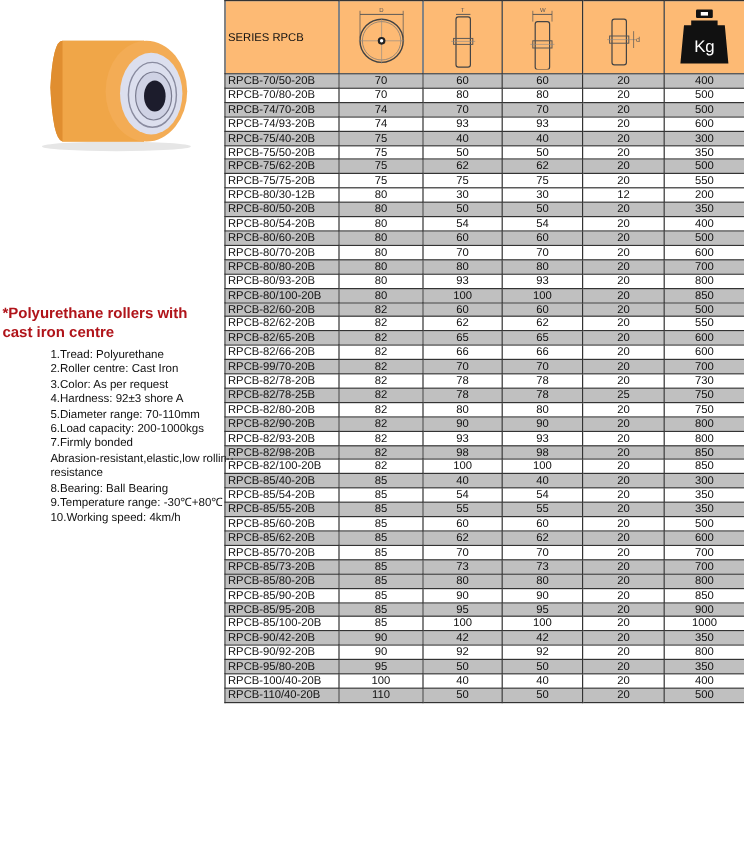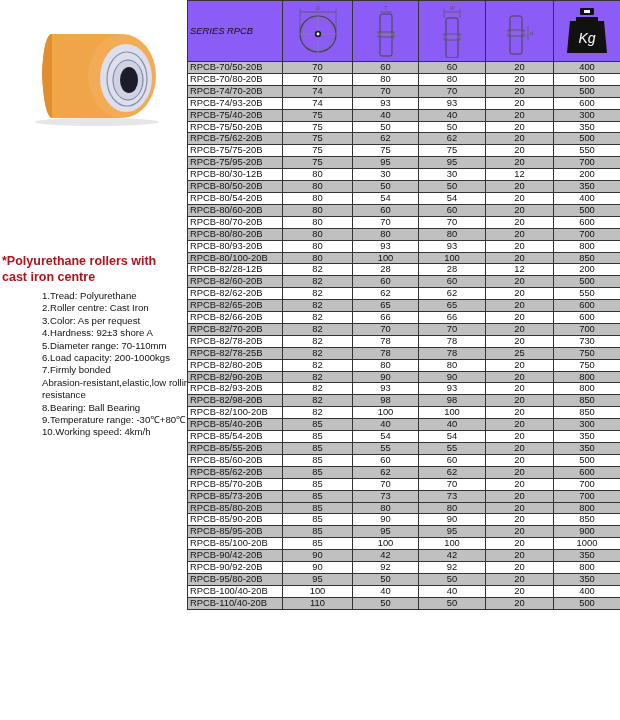--- a/index.html
+++ b/index.html
@@ -6,21 +6,21 @@
     body { width: 620px; height: 720px; position: relative; overflow: hidden; font-family: "Liberation Sans", sans-serif; }
     .left { position: absolute; left: 0; top: 0; width: 186px; height: 532px; }
     .product { position: absolute; left: 22px; top: 18px; width: 150px; height: 110px; }
     .title { position: absolute; left: 2px; top: 253px; width: 182px; color: #b0141a; font-weight: bold; font-size: 12.5px; line-height: 16px; }
     .specs { position: absolute; left: 2px; top: 290px; width: 184px; font-size: 9.6px; line-height: 12.4px; color: #111; margin-left: 40px; }
     .specs div { white-space: nowrap; }
     .specs .wrap { white-space: normal; }
     table.grid { position: absolute; left: 187px; top: 0; border-collapse: collapse; table-layout: fixed; width: 433px; }
     table.grid td { border: 1px solid #333; padding: 0; font-size: 9.4px; color: #111; height: 10.9px; line-height: 10.9px; text-align: center; overflow: hidden; white-space: nowrap; }
     table.grid td.model { text-align: left; padding-left: 2px; }
-    table.grid tr.hdr td { height: 60px; background: #8b5cf6; font-style: italic; }
+    table.grid tr.hdr td { height: 60px; background: #fdba74; }
     table.grid tr.hdr td.model { font-size: 9.4px; }
     table.grid tr.shade td { background: #c0c0c0; }
     table.grid tr.plain td { background: #ffffff; }
     .ico { display: block; margin: 0 auto; }
   </style>
 </head>
 <body>
 
 <div class="left">
   <svg class="product" viewBox="0 0 150 110">
@@ -171,28 +171,20 @@
         <td>500</td>
       </tr>
       <tr class="plain">
         <td class="model">RPCB-75/75-20B</td>
         <td>75</td>
         <td>75</td>
         <td>75</td>
         <td>20</td>
         <td>550</td>
       </tr>
-      <tr class="shade">
-        <td class="model">RPCB-75/95-20B</td>
-        <td>75</td>
-        <td>95</td>
-        <td>95</td>
-        <td>20</td>
-        <td>700</td>
-      </tr>
       <tr class="plain">
         <td class="model">RPCB-80/30-12B</td>
         <td>80</td>
         <td>30</td>
         <td>30</td>
         <td>12</td>
         <td>200</td>
       </tr>
       <tr class="shade">
         <td class="model">RPCB-80/50-20B</td>
@@ -243,28 +235,20 @@
         <td>800</td>
       </tr>
       <tr class="shade">
         <td class="model">RPCB-80/100-20B</td>
         <td>80</td>
         <td>100</td>
         <td>100</td>
         <td>20</td>
         <td>850</td>
       </tr>
-      <tr class="plain">
-        <td class="model">RPCB-82/28-12B</td>
-        <td>82</td>
-        <td>28</td>
-        <td>28</td>
-        <td>12</td>
-        <td>200</td>
-      </tr>
       <tr class="shade">
         <td class="model">RPCB-82/60-20B</td>
         <td>82</td>
         <td>60</td>
         <td>60</td>
         <td>20</td>
         <td>500</td>
       </tr>
       <tr class="plain">
         <td class="model">RPCB-82/62-20B</td>
@@ -284,21 +268,21 @@
       </tr>
       <tr class="plain">
         <td class="model">RPCB-82/66-20B</td>
         <td>82</td>
         <td>66</td>
         <td>66</td>
         <td>20</td>
         <td>600</td>
       </tr>
       <tr class="shade">
-        <td class="model">RPCB-82/70-20B</td>
+        <td class="model">RPCB-99/70-20B</td>
         <td>82</td>
         <td>70</td>
         <td>70</td>
         <td>20</td>
         <td>700</td>
       </tr>
       <tr class="plain">
         <td class="model">RPCB-82/78-20B</td>
         <td>82</td>
         <td>78</td>

